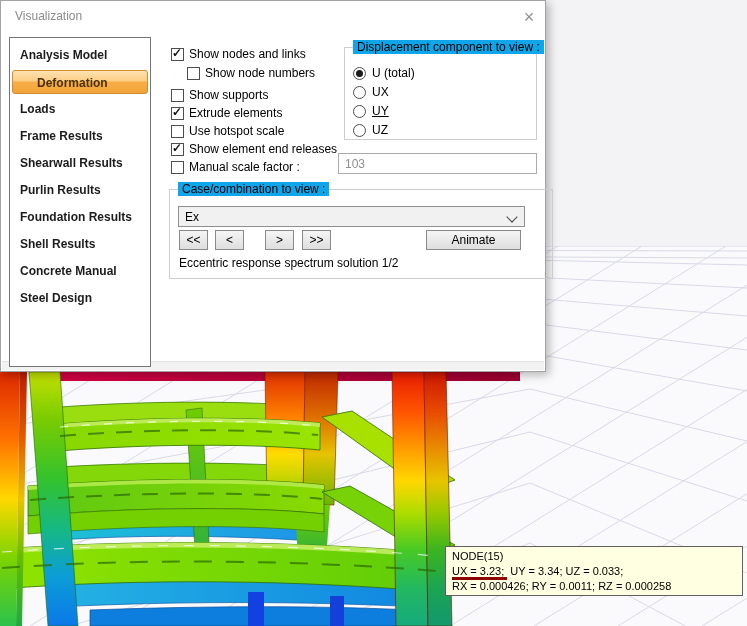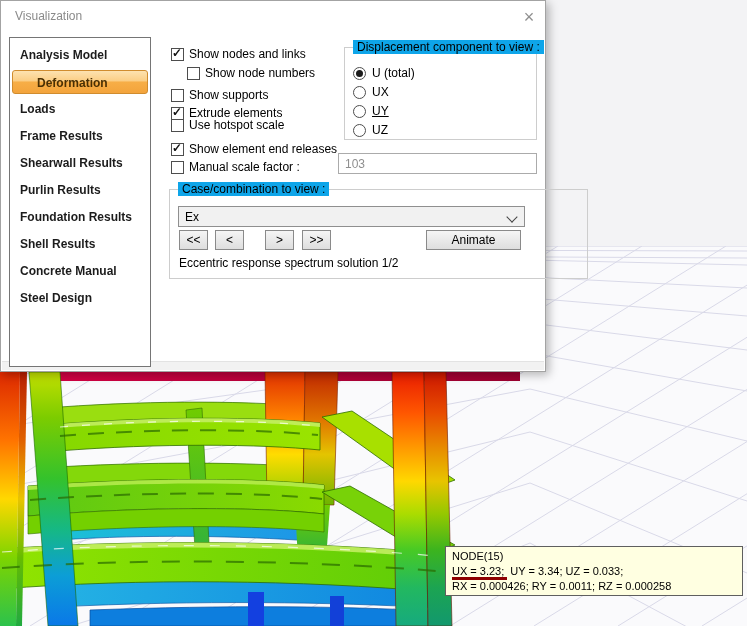--- a/index.html
+++ b/index.html
@@ -273,21 +273,21 @@
       <span class="chk-lbl">Show node numbers</span>
     </div>
     <div class="chk-row" style="left:170px;top:86px;">
       <span class="cb"></span>
       <span class="chk-lbl">Show supports</span>
     </div>
     <div class="chk-row" style="left:170px;top:104px;">
       <span class="cb checked"></span>
       <span class="chk-lbl">Extrude elements</span>
     </div>
-    <div class="chk-row" style="left:170px;top:116px;">
+    <div class="chk-row" style="left:170px;top:122px;">
       <span class="cb"></span>
       <span class="chk-lbl">Use hotspot scale</span>
     </div>
     <div class="chk-row" style="left:170px;top:140px;">
       <span class="cb checked"></span>
       <span class="chk-lbl">Show element end releases</span>
     </div>
     <div class="chk-row" style="left:170px;top:158px;">
       <span class="cb"></span>
       <span class="chk-lbl">Manual scale factor :</span>
@@ -308,21 +308,21 @@
         <span class="rad-lbl">UY</span>
       </div>
       <div class="rad-row" style="left:8px;top:74px;">
         <span class="rb"></span>
         <span class="rad-lbl">UZ</span>
       </div>
     </div>
 
     <div class="field" style="left:337px;top:152px;width:199px;height:21px;">103</div>
 
-    <div class="groupbox" style="left:168px;top:188px;width:419px;height:90px;text-decoration:underline;">
+    <div class="groupbox" style="left:168px;top:188px;width:384px;height:90px;text-decoration:underline;">
       <span class="group-lbl">Case/combination to view :</span>
       <div class="combo" style="left:8px;top:16px;width:347px;height:21px;">
         <span class="val">Ex</span>
         <span class="chev"></span>
       </div>
       <div class="btn" style="left:9px;top:40px;width:29px;">&lt;&lt;</div>
       <div class="btn" style="left:45px;top:40px;width:29px;">&lt;</div>
       <div class="btn" style="left:95px;top:40px;width:29px;">&gt;</div>
       <div class="btn" style="left:132px;top:40px;width:29px;">&gt;&gt;</div>
       <div class="btn" style="left:256px;top:40px;width:95px;">Animate</div>

